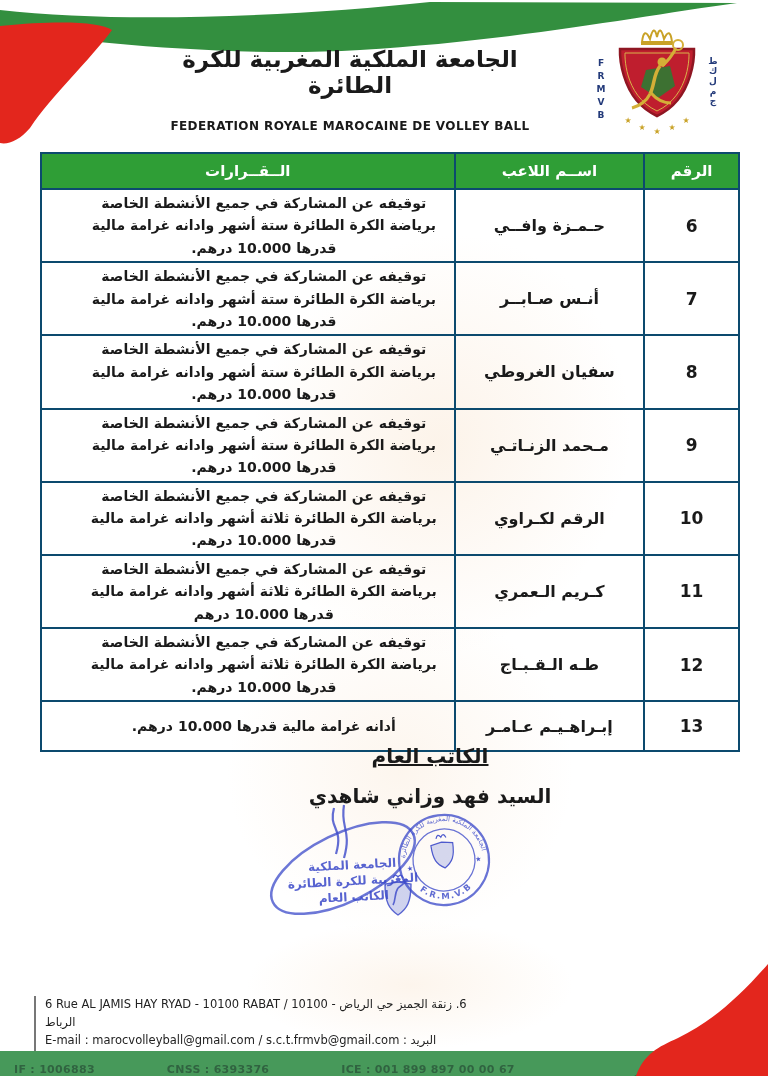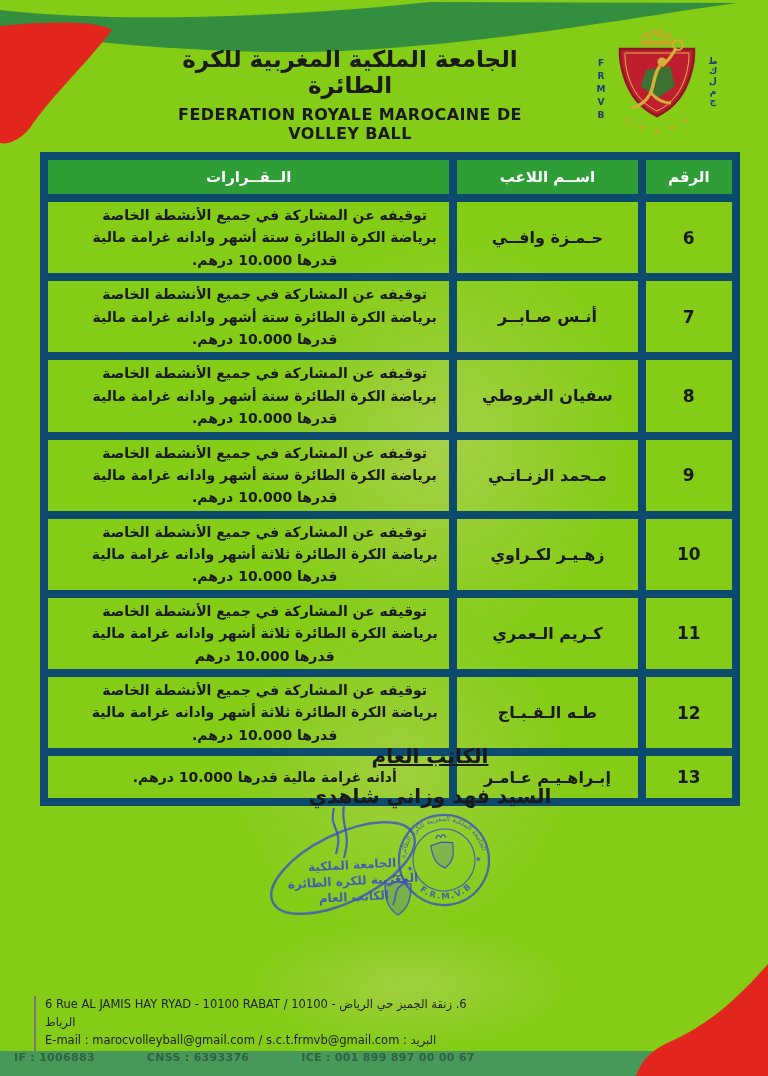--- a/index.html
+++ b/index.html
@@ -1,43 +1,43 @@
 <!DOCTYPE html>
 <html lang="ar"><head>
 <meta charset="utf-8">
 <style>
   html,body{margin:0;padding:0;background:#e8e8e8;}
   .page{
     position:relative;width:768px;height:1076px;margin:0 auto;
-    background:#84cc16;overflow:hidden;
+    background:#ffffff;overflow:hidden;
     font-family:"DejaVu Sans",sans-serif;color:#1a1a1a;
   }
   .abs{position:absolute;}
   
   .wm{position:absolute;border-radius:50%;pointer-events:none;z-index:0;}
   .wm1{left:250px;top:230px;width:380px;height:430px;
        background:radial-gradient(ellipse at center,rgba(246,216,183,.30),rgba(246,216,183,0) 70%);transform:rotate(18deg);}
   .wm2{left:225px;top:600px;width:350px;height:340px;
        background:radial-gradient(ellipse at center,rgba(246,216,183,.24),rgba(246,216,183,0) 70%);}
   .wm3{left:245px;top:920px;width:330px;height:130px;
        background:radial-gradient(ellipse at center,rgba(246,216,183,.26),rgba(246,216,183,0) 70%);}
   
   .deco-top{left:0;top:0;z-index:1;}
   .titles{left:140px;top:46px;width:420px;text-align:center;z-index:2;}
   .title-ar{font-size:23px;font-weight:bold;direction:rtl;letter-spacing:0;}
-  .title-fr{font-size:16px;font-weight:bold;margin-top:7px;letter-spacing:.4px;}
+  .title-fr{font-size:12px;font-weight:bold;margin-top:21px;letter-spacing:.4px;}
   .logo{left:562px;top:18px;width:190px;height:122px;z-index:2;}
   .logo svg{position:absolute;left:0;top:0;}
   .logo-latin{position:absolute;left:34px;top:40px;writing-mode:vertical-rl;text-orientation:upright;
       font-size:9px;font-weight:bold;color:#233a7a;letter-spacing:3px;}
   .logo-arab{position:absolute;left:146px;top:38px;writing-mode:vertical-rl;text-orientation:upright;
       font-size:9px;font-weight:bold;color:#233a7a;letter-spacing:2px;}
   
   .sanctions{left:40px;top:152px;width:700px;z-index:2;border-collapse:collapse;direction:rtl;}
-  .sanctions th,.sanctions td{border:8px solid #0c4a6e;text-align:center;vertical-align:middle;padding:2px 8px;}
+  .sanctions th,.sanctions td{border:2px solid #0c4a6e;text-align:center;vertical-align:middle;padding:2px 8px;}
   .sanctions th{background:#2f9e36;color:#ffffff;font-size:15px;font-weight:bold;height:30px;}
   .col-num{width:95px;}
   .col-name{width:190px;}
   .col-dec{width:415px;}
   td.num{font-size:17px;font-weight:bold;direction:ltr;}
   td.name{font-size:16px;font-weight:bold;}
   td.dec{font-size:14px;line-height:1.6;font-weight:bold;padding-left:40px;}
   
   .sig-block{left:260px;top:744px;width:340px;text-align:center;direction:rtl;z-index:2;}
   .sig-title{font-size:20px;font-weight:bold;text-decoration:underline;}
@@ -48,21 +48,21 @@
   .stamp-text{position:absolute;left:30px;top:55px;width:150px;text-align:center;
       color:#3b49c9;font-size:12px;font-weight:bold;line-height:1.35;direction:rtl;
       transform:rotate(-3deg);opacity:.85;}
   .round-stamp{position:absolute;left:138px;top:0px;transform:rotate(-8deg);opacity:.9;}
   .small-shield{position:absolute;left:132px;top:70px;opacity:.85;}
   
   .footer-block{left:34px;top:996px;width:440px;border-left:2px solid #777;padding-left:9px;
       font-size:11.5px;line-height:1.55;color:#222;z-index:2;}
   .footer-line .ar{direction:rtl;unicode-bidi:isolate;}
   .green-bar{left:0;top:1051px;width:768px;height:25px;background:#47995a;z-index:2;
-      display:flex;align-items:flex-start;gap:52px;padding-left:14px;box-sizing:border-box;}
+      display:flex;align-items:flex-end;gap:72px;padding-left:14px;box-sizing:border-box;}
   .green-bar span{font-size:11px;font-weight:bold;color:#2e5e3e;opacity:.9;letter-spacing:.3px;}
   .deco-bottom{right:0;top:956px;z-index:3;}
 </style>
 </head>
 <body>
 
 <div class="page">
 
   <div class="wm wm1"></div>
   <div class="wm wm2"></div>
@@ -135,21 +135,21 @@
       <td class="name">سفيان الغروطي</td>
       <td class="dec">توقيفه عن المشاركة في جميع الأنشطة الخاصة برياضة الكرة الطائرة ستة أشهر وادانه غرامة مالية قدرها 10.000 درهم.</td>
     </tr>
     <tr style="height:63px;">
       <td class="num">9</td>
       <td class="name">مـحمد الزنـاتـي</td>
       <td class="dec">توقيفه عن المشاركة في جميع الأنشطة الخاصة برياضة الكرة الطائرة ستة أشهر وادانه غرامة مالية قدرها 10.000 درهم.</td>
     </tr>
     <tr style="height:64px;">
       <td class="num">10</td>
-      <td class="name">زهـيـر لكـراوي</td>
+      <td class="name">الرقم لكـراوي</td>
       <td class="dec">توقيفه عن المشاركة في جميع الأنشطة الخاصة برياضة الكرة الطائرة ثلاثة أشهر وادانه غرامة مالية قدرها 10.000 درهم.</td>
     </tr>
     <tr style="height:63px;">
       <td class="num">11</td>
       <td class="name">كـريم الـعمري</td>
       <td class="dec">توقيفه عن المشاركة في جميع الأنشطة الخاصة برياضة الكرة الطائرة ثلاثة أشهر وادانه غرامة مالية قدرها 10.000 درهم</td>
     </tr>
     <tr style="height:63px;">
       <td class="num">12</td>
       <td class="name">طـه الـقـبـاج</td>

